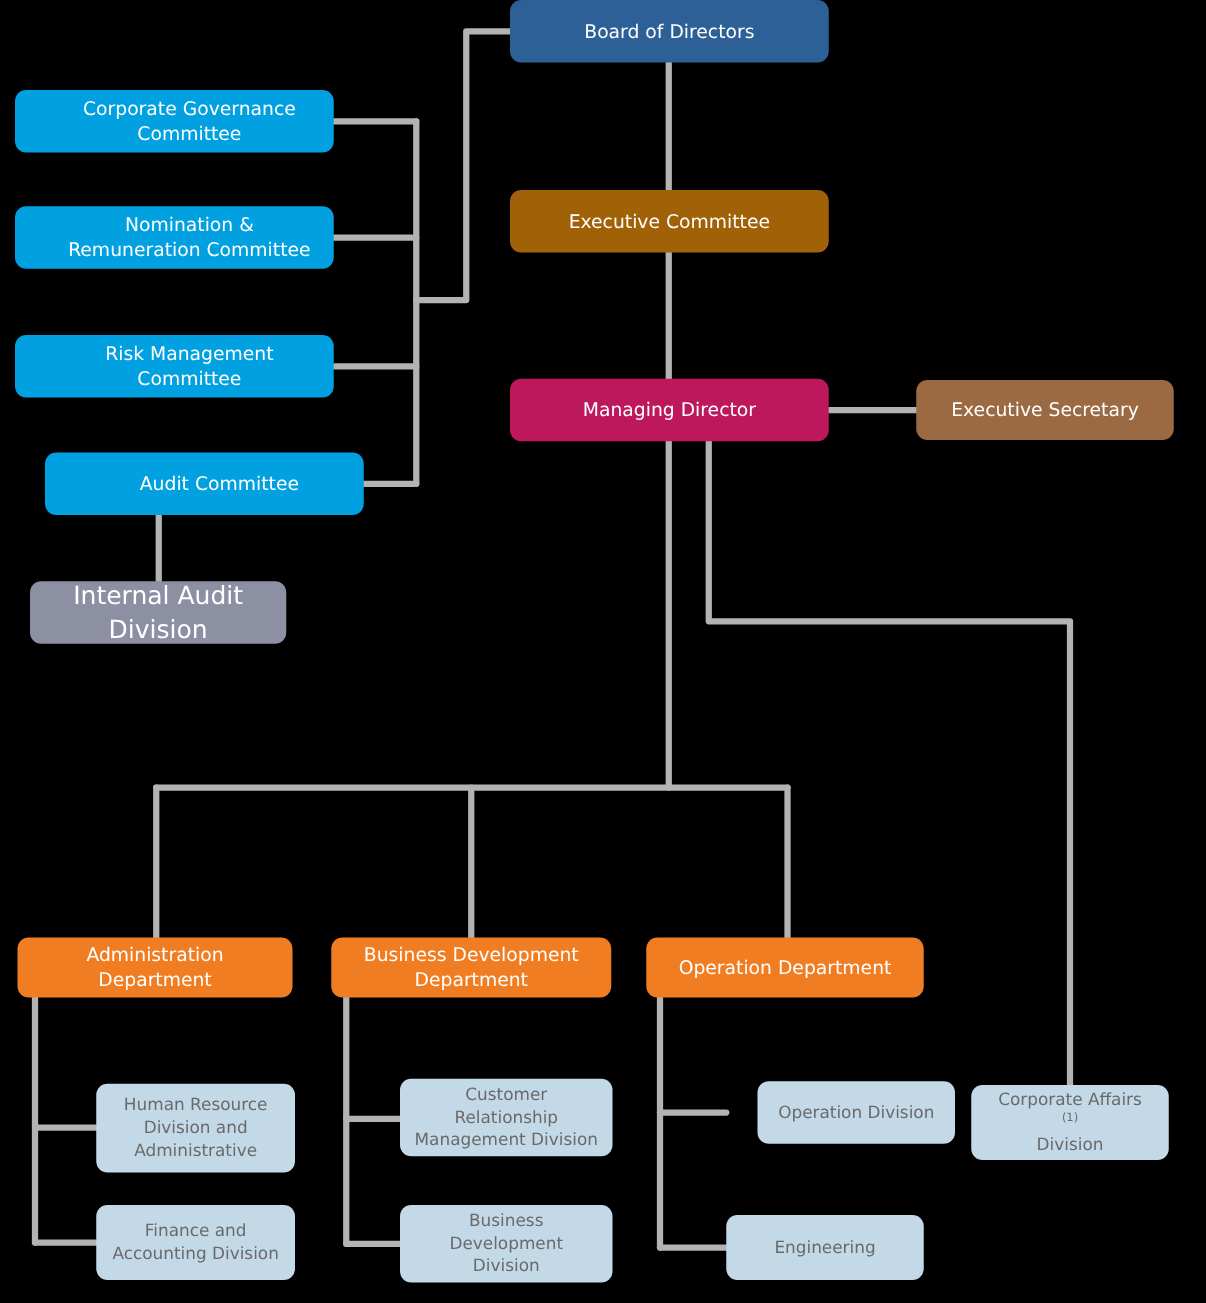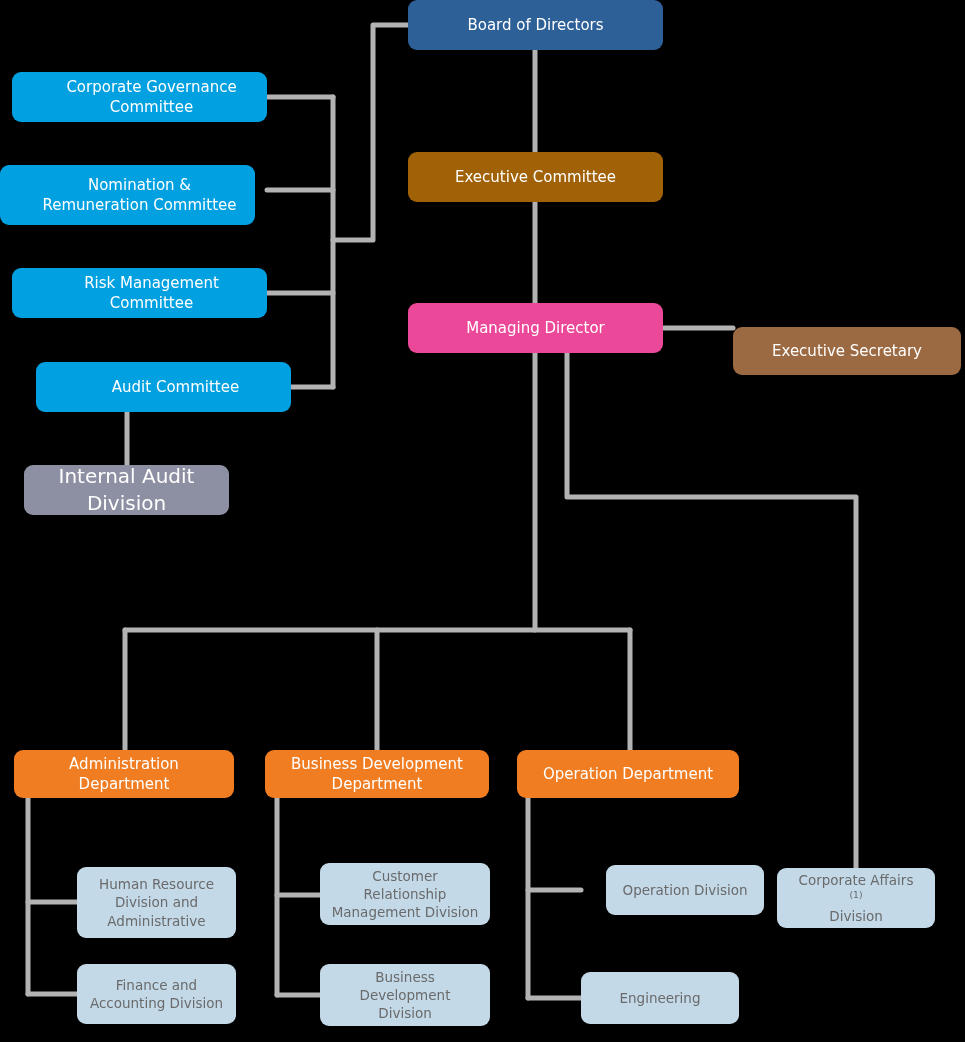--- a/index.html
+++ b/index.html
@@ -31,21 +31,21 @@
     border-radius: 9px;
     color: #ffffff;
     line-height: 1.35;
     padding: 4px 10px;
     z-index: 2;
   }
   .node span { display: block; width: 100%; }
   .n-board      { background: #2e6098; font-size: 15px; }
   .n-committee  { background: #00a0e1; font-size: 15px; padding-left: 34px; }
   .n-exec       { background: #a16207; font-size: 15px; }
-  .n-md         { background: #ec4899; font-size: 15px; }
+  .n-md         { background: #be185d; font-size: 15px; }
   .n-secretary  { background: #9b6a43; font-size: 15px; }
   .n-internal   { background: #8d8fa3; font-size: 20px; }
   .n-dept       { background: #f07d22; font-size: 15px; }
   .n-division   { background: #c3d9e8; color: #6a6a6a; font-size: 13.5px; }
   sup { font-size: 0.68em; vertical-align: super; line-height: 0; }
 </style>
 </head>
 <body>
 
 <div id="chart">
@@ -95,21 +95,21 @@
     <span>Board of Directors</span>
   </div>
 
   <div class="node n-committee" style="left:12px; top:72px; width:255px; height:50px;">
     <span>
       <span>Corporate Governance</span>
       <span>Committee</span>
     </span>
   </div>
 
-  <div class="node n-committee" style="left:0; top:165px; width:255px; height:60px;">
+  <div class="node n-committee" style="left:12px; top:165px; width:255px; height:50px;">
     <span>
       <span>Nomination &amp;</span>
       <span>Remuneration Committee</span>
     </span>
   </div>
 
   <div class="node n-committee" style="left:12px; top:268px; width:255px; height:50px;">
     <span>
       <span>Risk Management</span>
       <span>Committee</span>
@@ -125,21 +125,21 @@
   </div>
 
   <div class="node n-exec" style="left:408px; top:152px; width:255px; height:50px;">
     <span>Executive Committee</span>
   </div>
 
   <div class="node n-md" style="left:408px; top:303px; width:255px; height:50px;">
     <span>Managing Director</span>
   </div>
 
-  <div class="node n-secretary" style="left:733px; top:304px; width:228px; height:48px;margin-top:23px;">
+  <div class="node n-secretary" style="left:733px; top:304px; width:206px; height:48px;">
     <span>Executive Secretary</span>
   </div>
 
   <div class="node n-dept" style="left:14px; top:750px; width:220px; height:48px;">
     <span>
       <span>Administration</span>
       <span>Department</span>
     </span>
   </div>
 

